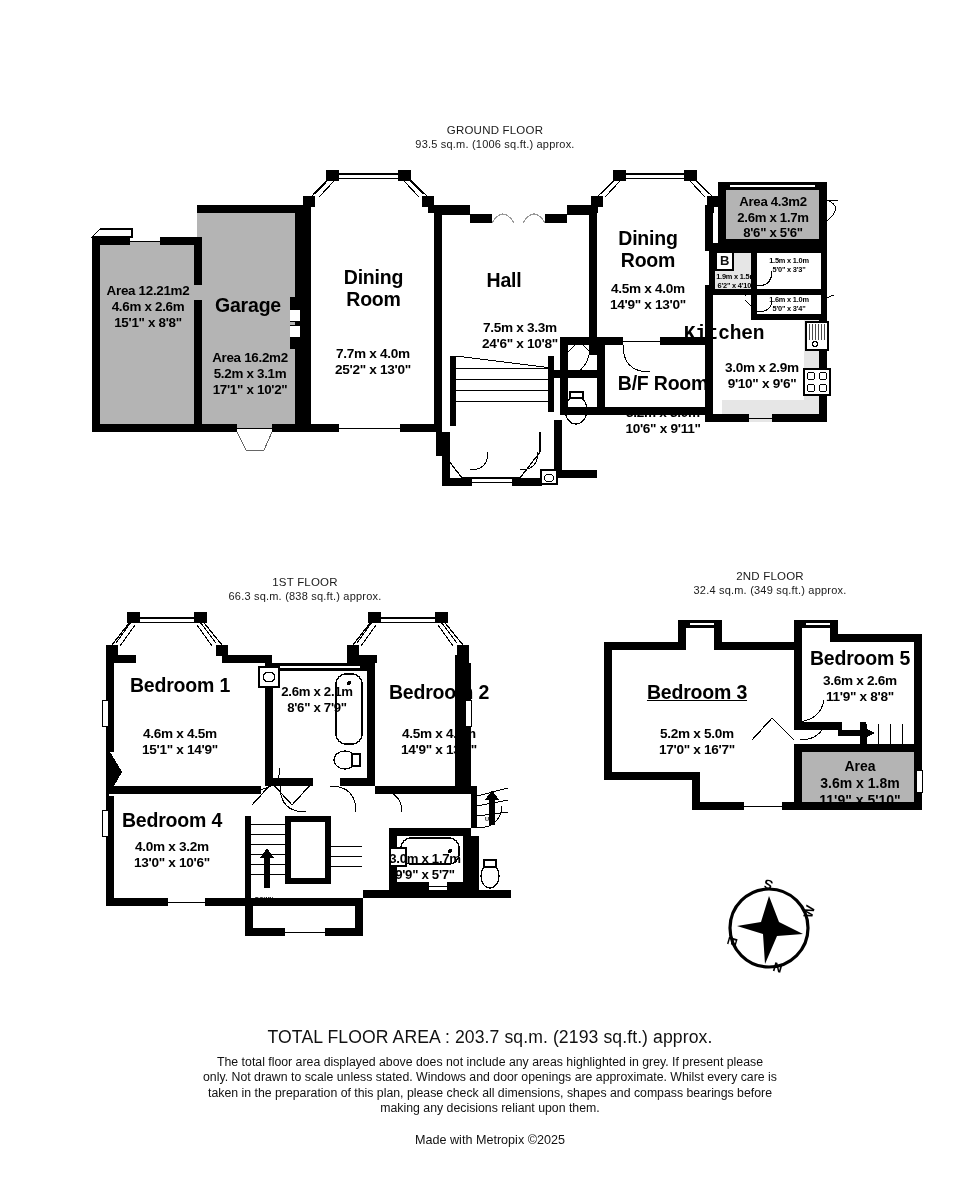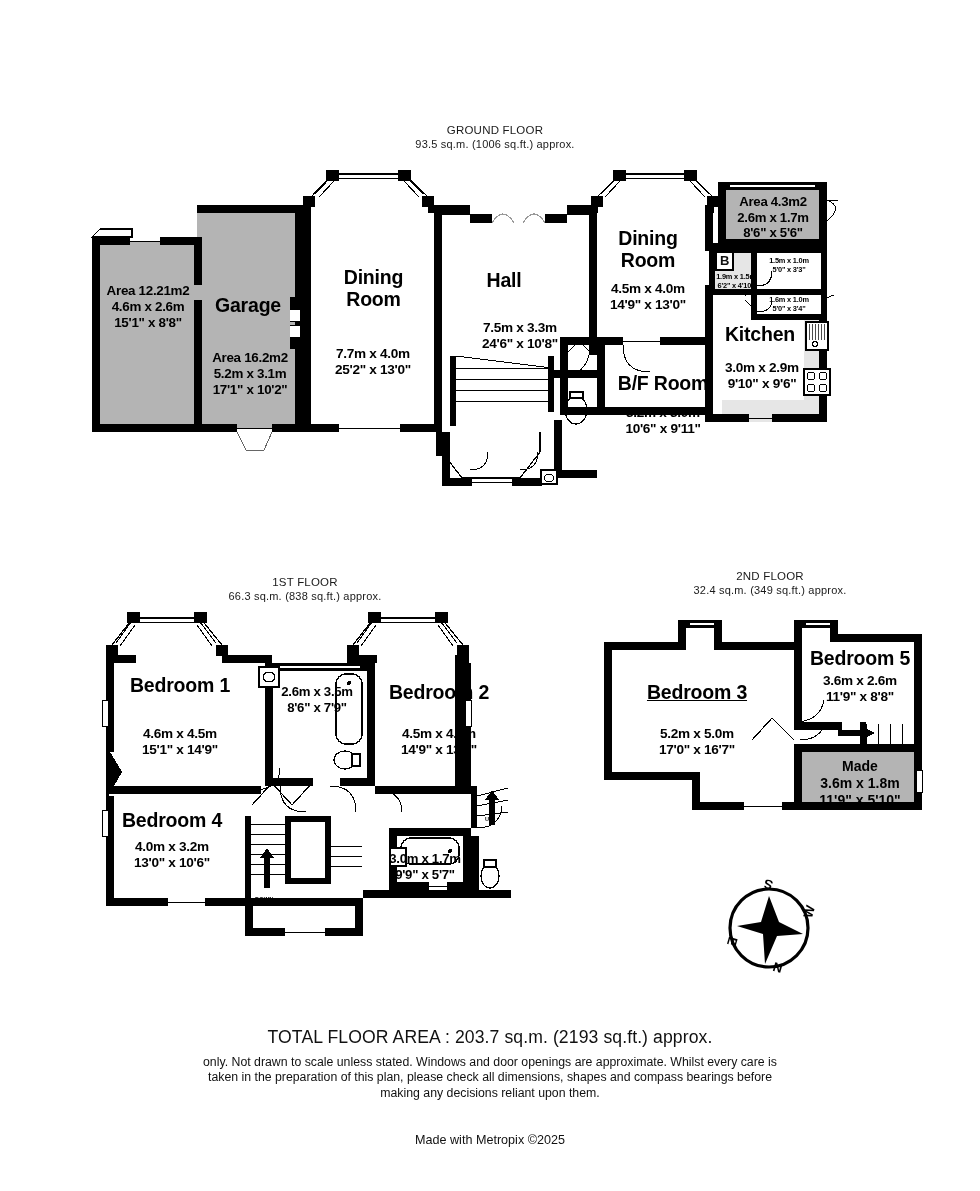--- a/index.html
+++ b/index.html
@@ -275,21 +275,21 @@
   </div>
   <div class="lbl tiny" style="left:757px;top:256px;width:64px;">
     <div>1.5m  x 1.0m</div>
     <div>5'0"  x 3'3"</div>
   </div>
   <div class="lbl tiny" style="left:757px;top:295px;width:64px;">
     <div>1.6m  x 1.0m</div>
     <div>5'0"  x 3'4"</div>
   </div>
 
-  <div class="lbl rname" style="left:712px;top:323px;width:96px;">Kitchen</div>
+  <div class="lbl rname" style="left:676px;top:323px;width:96px;font-family:Liberation Mono, monospace;">Kitchen</div>
   <div class="lbl rdim" style="left:706px;top:360px;width:112px;">
     <div>3.0m  x 2.9m</div>
     <div>9'10"   x 9'6"</div>
   </div>
 
   <div class="lbl rname" style="left:604px;top:372px;width:118px;">B/F Room</div>
   <div class="lbl rdim" style="left:604px;top:405px;width:118px;">
     <div>3.2m  x 3.0m</div>
     <div>10'6"   x 9'11"</div>
   </div>
@@ -432,21 +432,21 @@
     <div>15'1"   x 14'9"</div>
   </div>
 
   <div class="lbl rname" style="left:110px;top:809px;width:124px;">Bedroom 4</div>
   <div class="lbl rdim" style="left:110px;top:839px;width:124px;">
     <div>4.0m  x 3.2m</div>
     <div>13'0"   x 10'6"</div>
   </div>
 
   <div class="lbl rdim2" style="left:262px;top:684px;width:110px;">
-    <div>2.6m  x 3.5m</div>
+    <div>2.6m  x 2.1m</div>
     <div>8'6"   x 7'9"</div>
   </div>
 
   <div class="lbl rname" style="left:375px;top:681px;width:128px;">Bedroom 2</div>
   <div class="lbl rdim" style="left:375px;top:726px;width:128px;">
     <div>4.5m  x 4.0m</div>
     <div>14'9"   x 13'0"</div>
   </div>
 
   <div class="lbl rdim2" style="left:374px;top:851px;width:102px;">
@@ -517,39 +517,40 @@
     <div>17'0"   x 16'7"</div>
   </div>
 
   <div class="lbl rname" style="left:798px;top:647px;width:124px;">Bedroom 5</div>
   <div class="lbl rdim" style="left:798px;top:673px;width:124px;">
     <div>3.6m  x 2.6m</div>
     <div>11'9"   x 8'8"</div>
   </div>
 
   <div class="lbl attic" style="left:798px;top:758px;width:124px;">
-    <div>Made</div>
+    <div>Area</div>
     <div>3.6m  x 1.8m</div>
     <div>11'9"   x 5'10"</div>
   </div>
 
   <div class="stxt" style="left:840px;top:730px;">DOWN</div>
 
   <div class="cmp" style="left:719px;top:878px;width:100px;height:100px;">
     <svg width="100" height="100" style="position:absolute;left:0;top:0;">
       <circle cx="50" cy="50" r="39" fill="none" stroke="#000" stroke-width="3.2"></circle>
       <polygon points="50,18 60,44 84,56 58,58 46,86 44,56 18,48 42,44" fill="#000"></polygon>
     </svg>
     <div class="cl" style="left:45px;top:-1px;transform:rotate(196deg);">S</div>
     <div class="cl" style="left:84px;top:26px;transform:rotate(286deg);">W</div>
     <div class="cl" style="left:54px;top:82px;transform:rotate(16deg);">N</div>
     <div class="cl" style="left:9px;top:56px;transform:rotate(106deg);">E</div>
   </div>
 
   <div class="footer total" style="top:1027px;">TOTAL FLOOR AREA : 203.7 sq.m. (2193 sq.ft.) approx.</div>
   <div class="footer disc" style="top:1055px;">
+    <div>The total floor area displayed above does not include any areas highlighted in grey. If present please</div>
     <div>only. Not drawn to scale unless stated. Windows and door openings are approximate. Whilst every care is</div>
     <div>taken in the preparation of this plan, please check all dimensions, shapes and compass bearings before</div>
     <div>making any decisions reliant upon them.</div>
   </div>
   <div class="footer made" style="top:1133px;">Made with Metropix ©2025</div>
 
 </div>
 
 </body></html>

